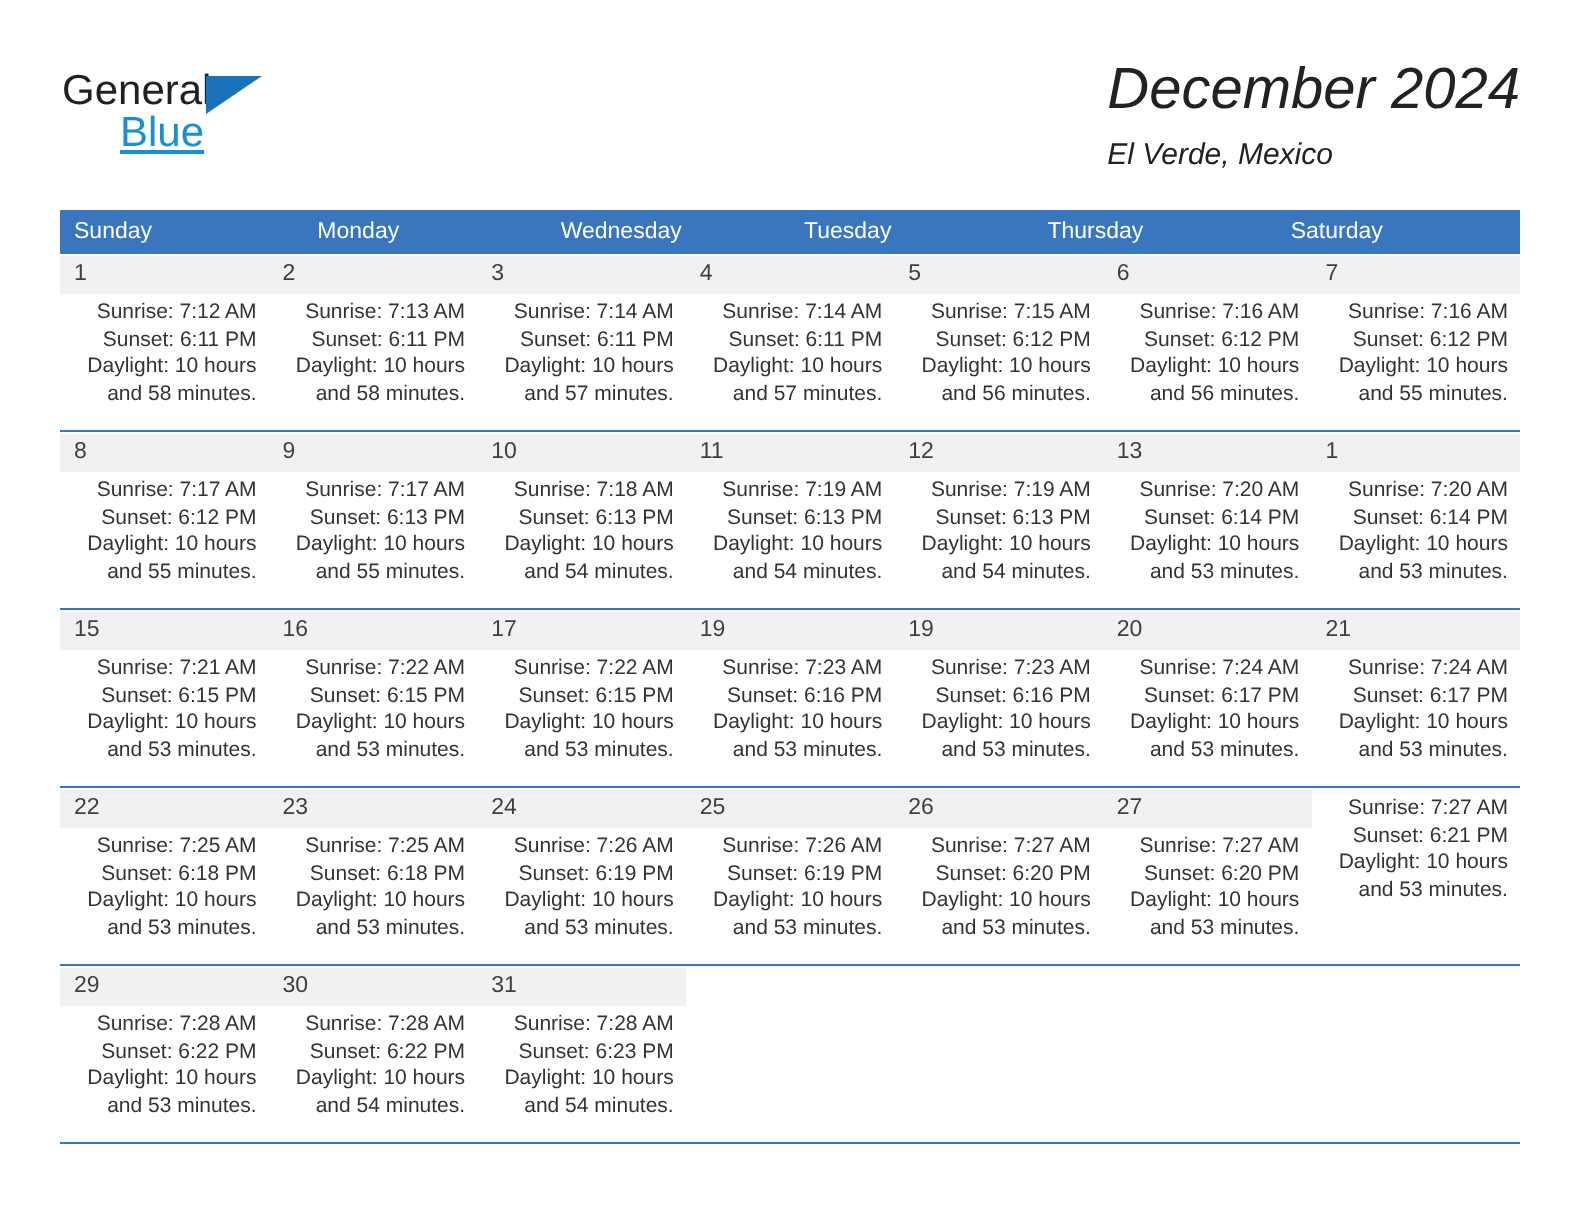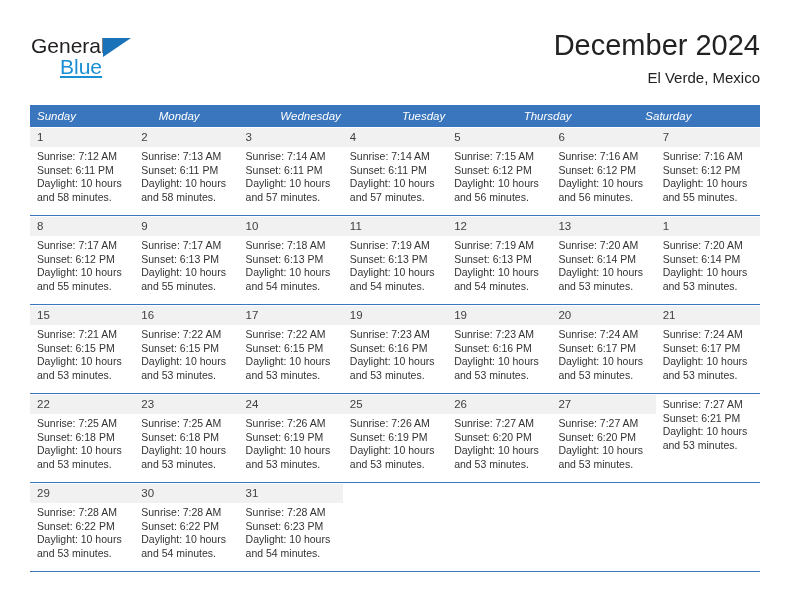--- a/index.html
+++ b/index.html
@@ -61,21 +61,21 @@
     font-size: 21px;
     color: #1a8fd4;
     font-family: "Liberation Sans", sans-serif;
     text-decoration: underline;
   }
 
   .title-block {
     position: absolute;
     right: 0;
     top: 0;
-    text-align: right;
+    font-style: italic;
   }
   .cal-title {
     font-size: 29px;
     color: #222222;
     font-weight: normal;
     line-height: 34px;
     white-space: nowrap;
   }
   .cal-subtitle {
     font-size: 15px;
@@ -98,21 +98,20 @@
     background: #3a76bd;
   }
   .weekday-cell {
     flex: 1 1 0;
     box-sizing: border-box;
     padding: 4px 0 4px 7px;
     color: #ffffff;
     font-size: 11.5px;
     line-height: 14px;
     white-space: nowrap;
-    font-style: italic;
   }
 
   .week-row {
     display: flex;
     width: 100%;
     border-top: 1px solid #ffffff;
     border-bottom: 1px solid #3a76bd;
     height: 89px;
     box-sizing: border-box;
   }
@@ -138,20 +137,21 @@
     box-sizing: border-box;
   }
   .day-cell.empty .day-number {
     background: #ffffff;
   }
   .day-info {
     padding: 3px 6px 0 7px;
     color: #333333;
     font-size: 10.5px;
     line-height: 13.6px;
+    text-align: right;
   }
   .day-info div {
     white-space: nowrap;
   }
 </style>
 </head>
 <body>
 
 <div class="page">
 

